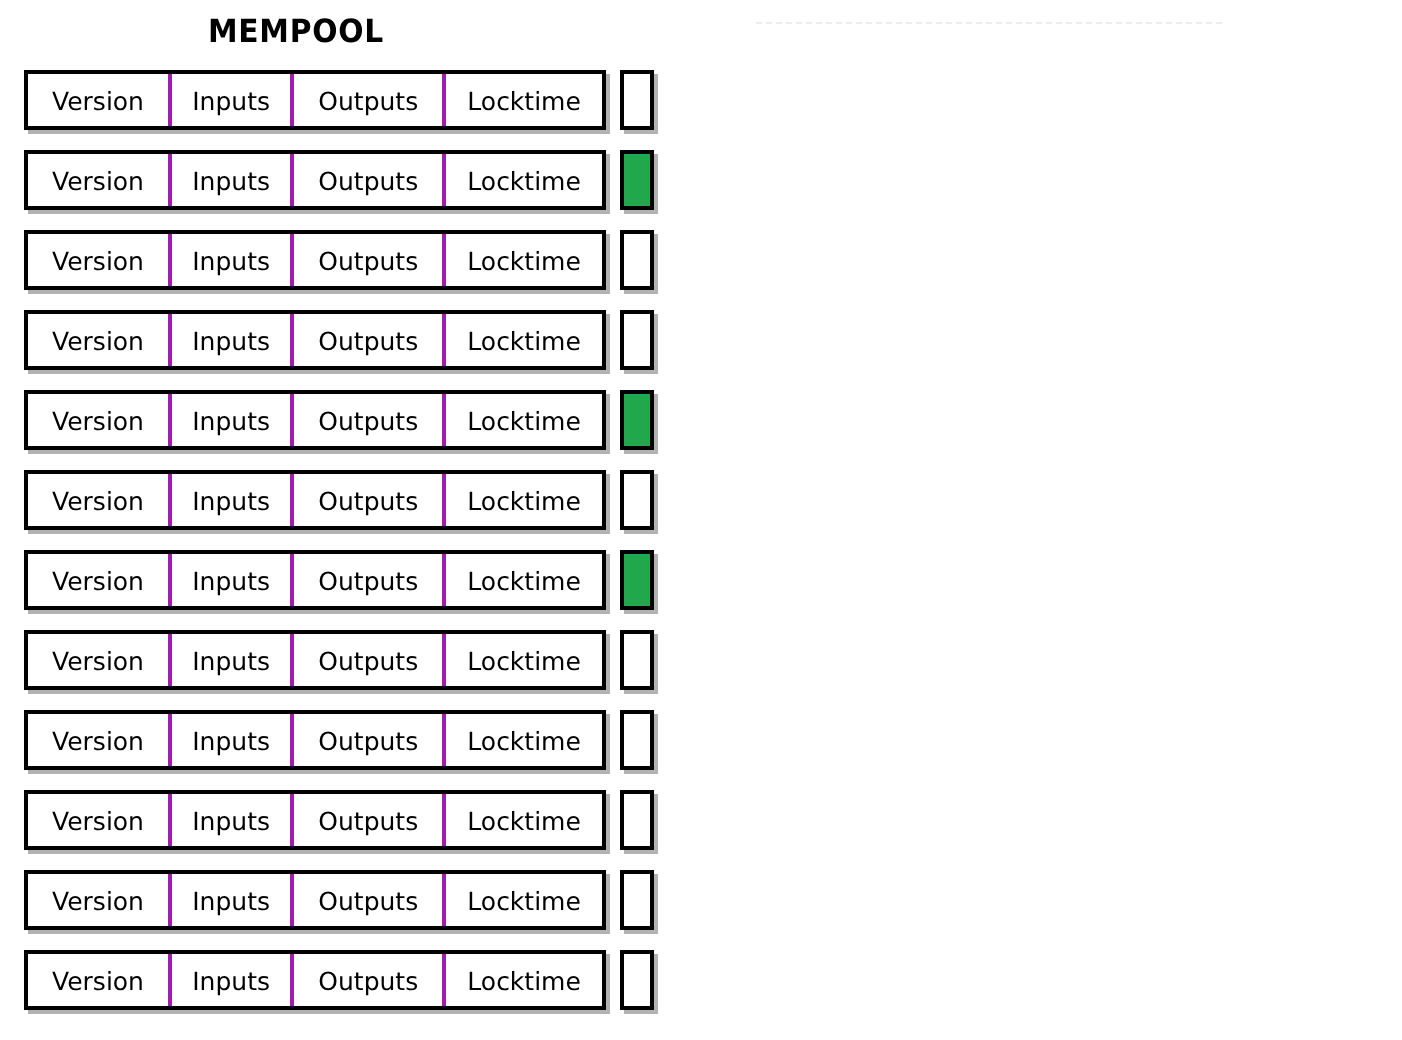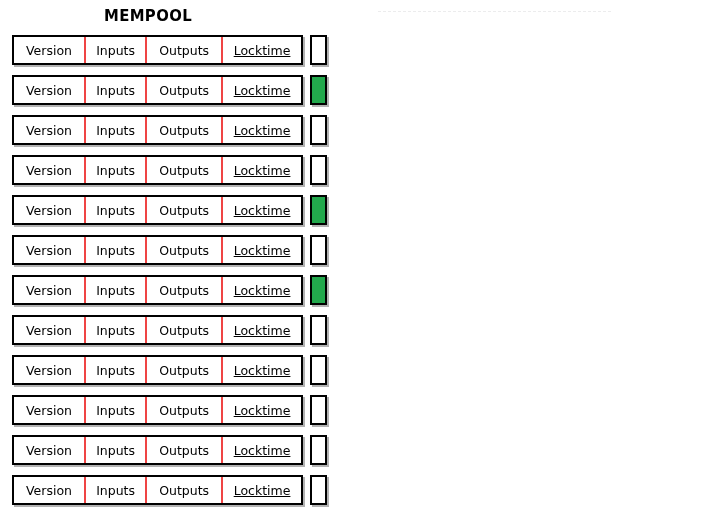--- a/index.html
+++ b/index.html
@@ -88,26 +88,26 @@
     display: flex;
     align-items: center;
     justify-content: center;
     font-size: 12.5px;
     color: #000000;
     background: #ffffff;
     white-space: nowrap;
     overflow: hidden;
   }
   .tx-cell + .tx-cell {
-    border-left: 2px solid #ef4444;
+    border-left: 2px solid #a21caf;
   }
   .cell-version  { width: 71px; }
   .cell-inputs   { width: 62px; }
   .cell-outputs  { width: 77px; }
-  .cell-locktime { width: 81px; text-decoration: underline; }
+  .cell-locktime { width: 81px; }
 
   
   .tx-marker {
     position: absolute;
     left: 310px;
     top: 5px;
     width: 17px;
     height: 30px;
     box-sizing: border-box;
     border: 2px solid #000000;

